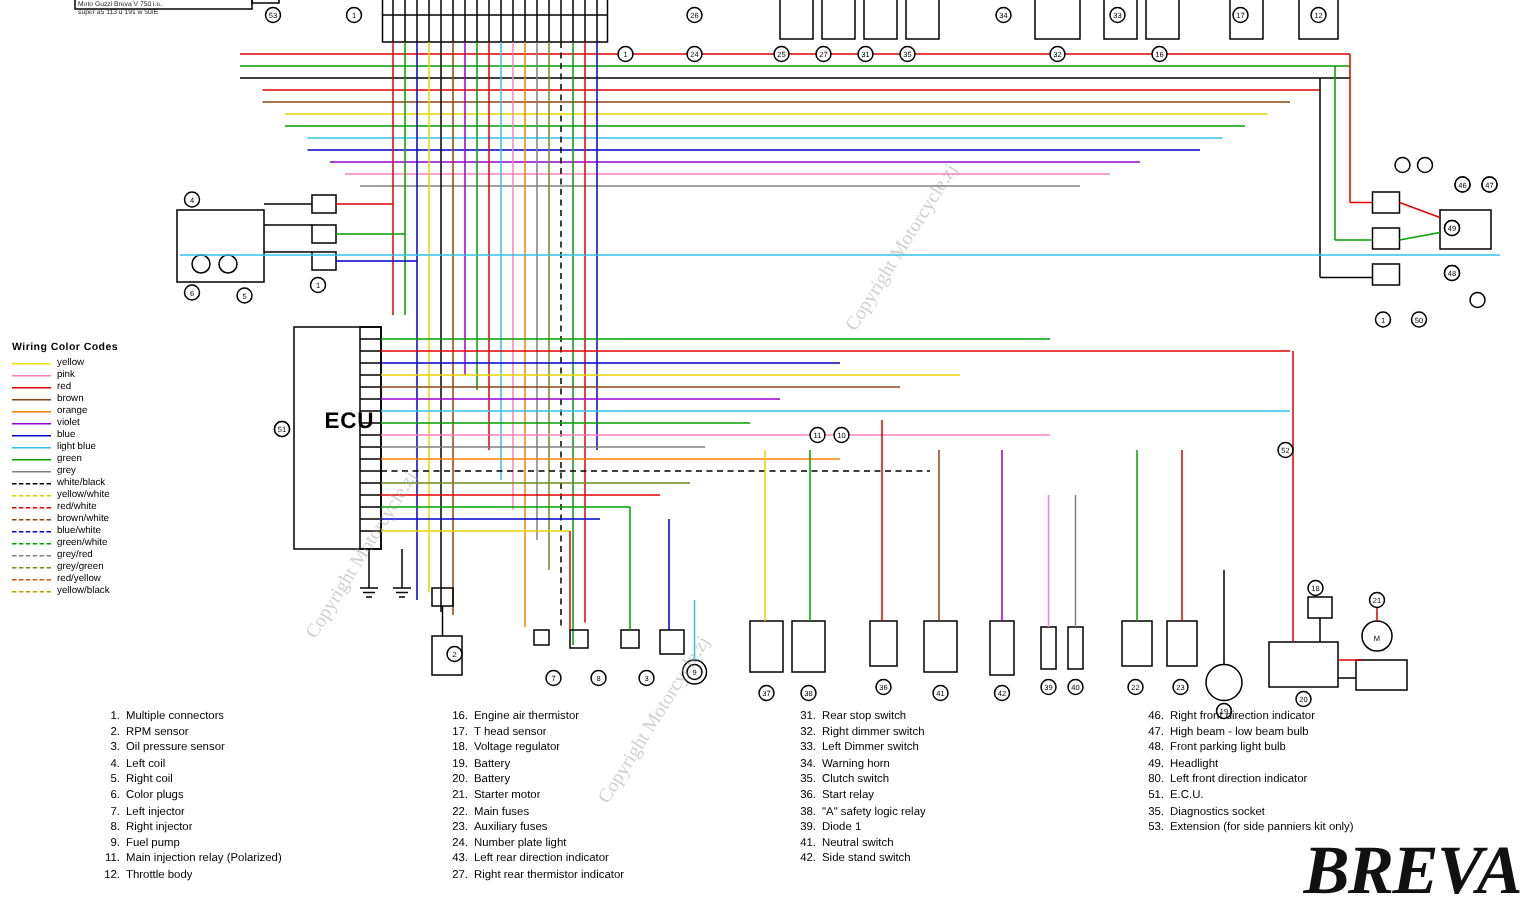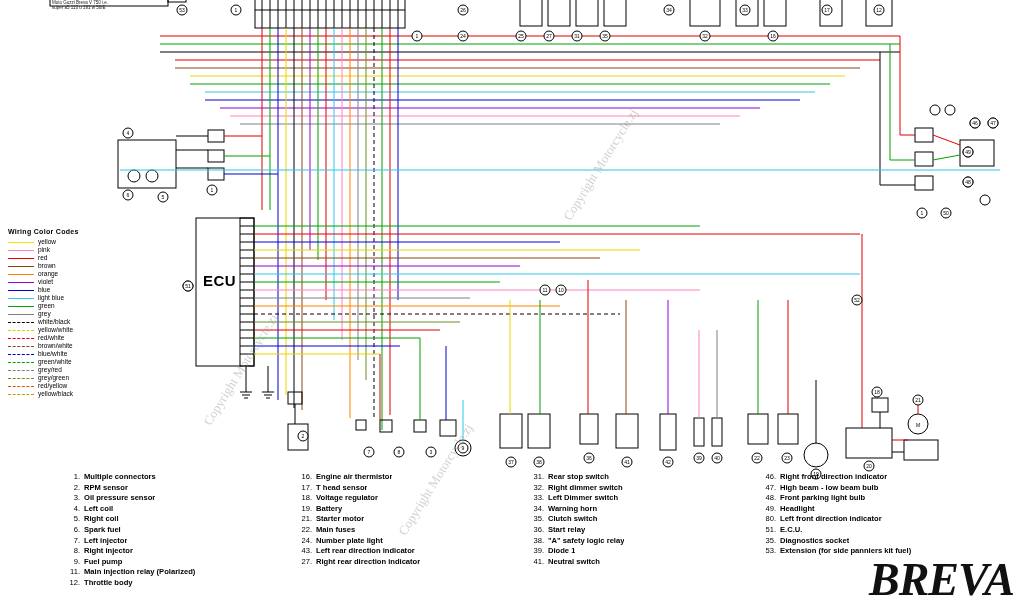--- a/index.html
+++ b/index.html
@@ -16,33 +16,33 @@
     font-size:6.5px;line-height:8px;
   }
   .legend-title{font-weight:bold;font-size:7px;margin-bottom:2px;letter-spacing:.3px;}
   .legend-row{display:flex;align-items:center;height:8px;}
   .legend-swatch{width:26px;height:0;border-top:1.5px solid #000;margin-right:4px;}
   .legend-label{white-space:nowrap;}
 
   
   .ecu-label{
     position:absolute;left:203px;top:272px;width:60px;
-    font-size:15px;font-weight:bold;text-align:left;letter-spacing:.5px;
+    font-size:15px;font-weight:bold;text-align:center;letter-spacing:.5px;
   }
 
   
   .keylist{
     position:absolute;left:60px;top:472px;width:920px;
     display:flex;gap:0px;font-size:7.6px;line-height:10.6px;
   }
   .keycol{width:232px;}
   .keycol:nth-child(4){width:224px;}
   .key-item{display:flex;}
   .key-num{width:20px;text-align:right;padding-right:4px;flex:none;}
-  .key-txt{white-space:nowrap;overflow:hidden;font-weight:bold;}
+  .key-txt{white-space:nowrap;overflow:hidden;}
 
   
   .wm{
     position:absolute;color:rgba(150,150,150,.45);
     font-size:13px;white-space:nowrap;pointer-events:none;
     font-family:"Liberation Serif", serif;
   }
   #wm1{left:200px;top:420px;transform:rotate(-58deg);transform-origin:left top;}
   #wm2{left:395px;top:530px;transform:rotate(-58deg);transform-origin:left top;}
   #wm3{left:560px;top:215px;transform:rotate(-58deg);transform-origin:left top;}
@@ -526,21 +526,21 @@
         <div class="key-item">
           <span class="key-num">4.</span>
           <span class="key-txt">Left coil</span>
         </div>
         <div class="key-item">
           <span class="key-num">5.</span>
           <span class="key-txt">Right coil</span>
         </div>
         <div class="key-item">
           <span class="key-num">6.</span>
-          <span class="key-txt">Spark fuel</span>
+          <span class="key-txt">Color plugs</span>
         </div>
         <div class="key-item">
           <span class="key-num">7.</span>
           <span class="key-txt">Left injector</span>
         </div>
         <div class="key-item">
           <span class="key-num">8.</span>
           <span class="key-txt">Right injector</span>
         </div>
         <div class="key-item">
@@ -567,38 +567,46 @@
         </div>
         <div class="key-item">
           <span class="key-num">18.</span>
           <span class="key-txt">Voltage regulator</span>
         </div>
         <div class="key-item">
           <span class="key-num">19.</span>
           <span class="key-txt">Battery</span>
         </div>
         <div class="key-item">
+          <span class="key-num">20.</span>
+          <span class="key-txt">Battery</span>
+        </div>
+        <div class="key-item">
           <span class="key-num">21.</span>
           <span class="key-txt">Starter motor</span>
         </div>
         <div class="key-item">
           <span class="key-num">22.</span>
           <span class="key-txt">Main fuses</span>
         </div>
         <div class="key-item">
+          <span class="key-num">23.</span>
+          <span class="key-txt">Auxiliary fuses</span>
+        </div>
+        <div class="key-item">
           <span class="key-num">24.</span>
           <span class="key-txt">Number plate light</span>
         </div>
         <div class="key-item">
           <span class="key-num">43.</span>
           <span class="key-txt">Left rear direction indicator</span>
         </div>
         <div class="key-item">
           <span class="key-num">27.</span>
-          <span class="key-txt">Right rear direction indicator</span>
+          <span class="key-txt">Right rear thermistor indicator</span>
         </div>
       </div>
       <div class="keycol">
         <div class="key-item">
           <span class="key-num">31.</span>
           <span class="key-txt">Rear stop switch</span>
         </div>
         <div class="key-item">
           <span class="key-num">32.</span>
           <span class="key-txt">Right dimmer switch</span>
@@ -624,20 +632,24 @@
           <span class="key-txt">"A" safety logic relay</span>
         </div>
         <div class="key-item">
           <span class="key-num">39.</span>
           <span class="key-txt">Diode 1</span>
         </div>
         <div class="key-item">
           <span class="key-num">41.</span>
           <span class="key-txt">Neutral switch</span>
         </div>
+        <div class="key-item">
+          <span class="key-num">42.</span>
+          <span class="key-txt">Side stand switch</span>
+        </div>
       </div>
       <div class="keycol">
         <div class="key-item">
           <span class="key-num">46.</span>
           <span class="key-txt">Right front direction indicator</span>
         </div>
         <div class="key-item">
           <span class="key-num">47.</span>
           <span class="key-txt">High beam - low beam bulb</span>
         </div>
@@ -656,21 +668,21 @@
         <div class="key-item">
           <span class="key-num">51.</span>
           <span class="key-txt">E.C.U.</span>
         </div>
         <div class="key-item">
           <span class="key-num">35.</span>
           <span class="key-txt">Diagnostics socket</span>
         </div>
         <div class="key-item">
           <span class="key-num">53.</span>
-          <span class="key-txt">Extension (for side panniers kit fuel)</span>
+          <span class="key-txt">Extension (for side panniers kit only)</span>
         </div>
       </div>
     </div>
 
   <div class="wm" id="wm1">Copyright Motorcycle.zj</div>
   <div class="wm" id="wm2">Copyright Motorcycle.zj</div>
   <div class="wm" id="wm3">Copyright Motorcycle.zj</div>
 
   <div class="brand">BREVA</div>
 </div>

